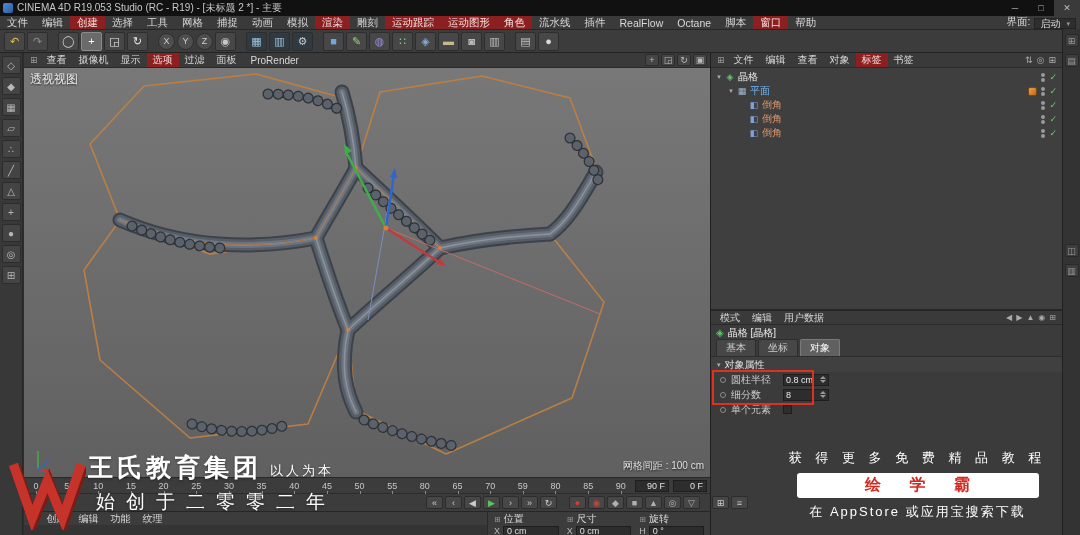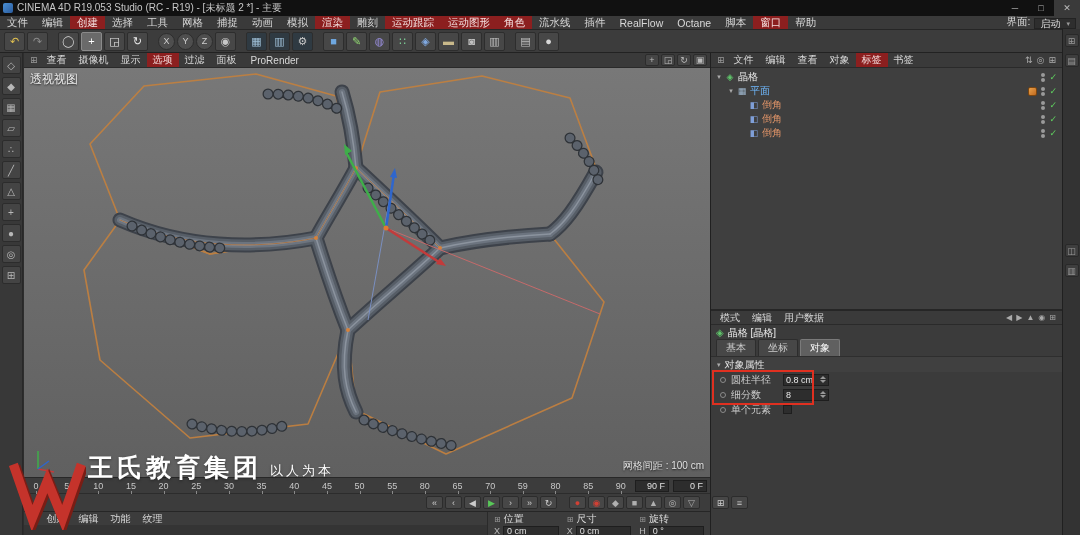--- a/index.html
+++ b/index.html
@@ -532,20 +532,27 @@
 
         <div class="attr-row">
           <span class="key-dot"></span>
           <span class="attr-label">单个元素</span>
 
           <span class="attr-check"></span>
         </div>
       </div>
     <div class="annotation-box"></div>
 
+    <div id="ad">
+      <div class="ad-line1">获 得 更 多 免 费 精 品 教 程</div>
+      <div class="ad-badge">
+        <span>绘 学 霸</span>
+      </div>
+      <div class="ad-line2">在 AppStore 或应用宝搜索下载</div>
+    </div>
   </div>
 </div>
 
 <div id="rightstrip">
 
 <span class="strip-ico">⊞</span>
     <span class="strip-ico">▤</span>
     <span class="strip-ico" style="margin-top: 170px;">◫</span>
     <span class="strip-ico">▥</span>
   </div>
@@ -657,13 +664,14 @@
     </div>
 </div>
 
 <div id="wm">
   <svg id="wm-logo" width="82" height="82" viewBox="0 0 70 70">
     <path d="M8,14 L24,60 L37,28 L50,60 L66,14" stroke="#7a1d15" stroke-width="9" fill="none" transform="translate(1.5,1.5)"></path>
     <path d="M8,14 L24,60 L37,28 L50,60 L66,14" stroke="#c5332b" stroke-width="8" fill="none"></path>
   </svg>
   <div id="wm-brand">王氏教育集团</div>
   <div id="wm-slogan">以人为本</div>
+  <div id="wm-line2">始创于二零零二年</div>
 </div>
 
 </body></html>

